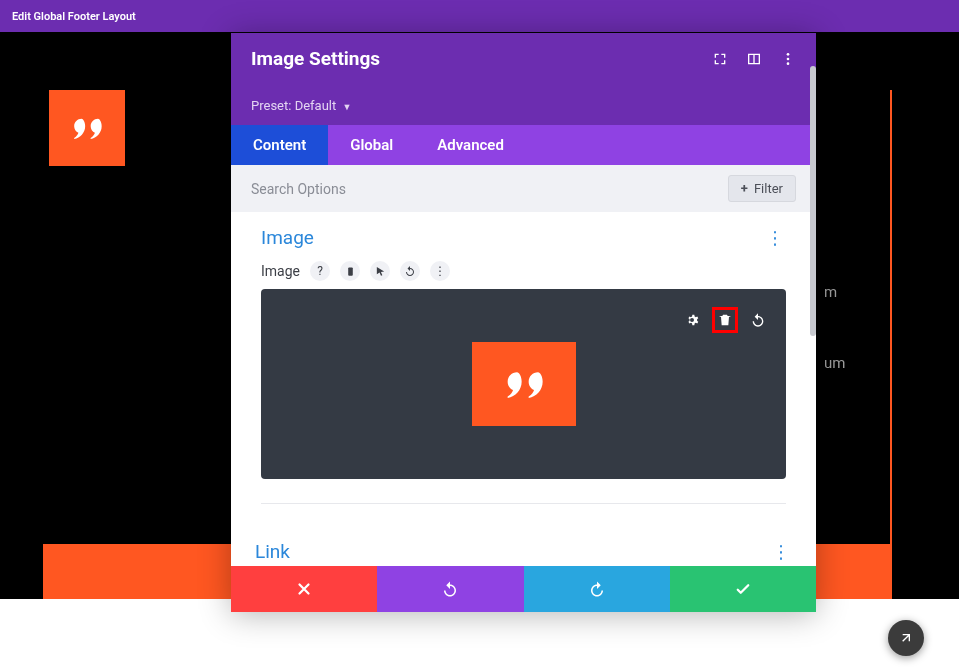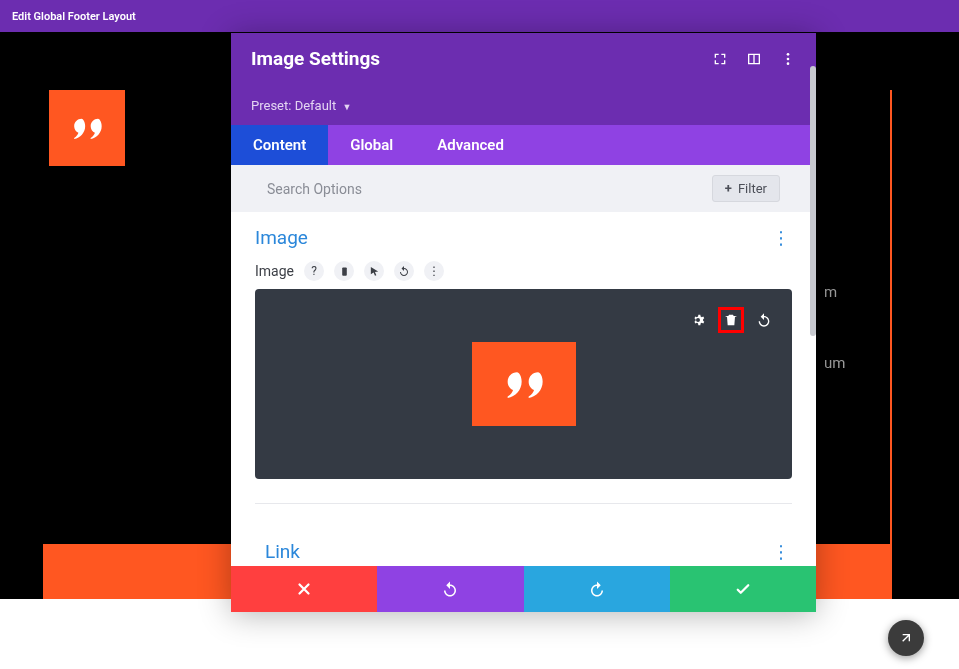--- a/index.html
+++ b/index.html
@@ -32,47 +32,47 @@
   .preset-row { font-size:13px; color:#e3d4f2;margin-top:28px; }
   .preset-row .caret { font-size:9px; margin-left:3px; }
   .header-icons { display:flex; gap:18px; align-items:center; margin-top:4px; }
   .hicon { width:16px; height:16px; cursor:pointer; display:flex; align-items:center; justify-content:center; }
   .hicon svg { fill:#fff; width:16px; height:16px; }
 
   .tabs { background:#8f42e3; display:flex; color:#fff; font-size:15px; font-weight:600; }
   .tab { padding:11px 22px; cursor:pointer; }
   .tab.active { background:#1d4ed8; }
 
-  .search-row { background:#f0f1f5; display:flex; align-items:center; justify-content:space-between; padding:10px 36px; }
+  .search-row { background:#f0f1f5; display:flex; align-items:center; justify-content:space-between; padding:10px 20px; }
   .search-placeholder { color:#8a8d96; font-size:14px; }
   .filter-btn { background:#e4e6ec; border:1px solid #d6d8de; padding:5px 12px; border-radius:3px; font-size:13px; color:#4c4f58; cursor:pointer; display:flex; align-items:center; gap:6px; }
   .filter-btn .plus { font-weight:700; }
 
   .panel-body { flex:1; overflow-y:auto; background:#fff; }
 
-  .section { padding:14px 24px 20px; }
+  .section { padding:14px 30px 20px; }
   .section-head { display:flex; justify-content:space-between; align-items:center; margin-bottom:12px; }
   .section-title { color:#2b87da; font-size:19px; font-weight:400; }
   .vdots { color:#2b87da; font-size:18px; cursor:pointer; padding:0 2px; }
 
   .field-label-row { display:flex; align-items:center; gap:10px; margin-bottom:8px; font-size:14px; color:#3c3f46; }
   .field-label-row .micon { width:20px; height:20px; border-radius:50%; background:#f0f1f5; display:flex; align-items:center; justify-content:center; cursor:pointer; font-size:12px; color:#3c3f46; }
 
   .image-preview { position:relative; background:#343a44; height:190px; border-radius:4px; overflow:hidden; display:flex; align-items:center; justify-content:center; }
   .image-preview .quote-box { width:104px; height:84px; background:#ff5721; display:flex; align-items:center; justify-content:center; }
   .image-preview .quote-box svg { width:56px; height:56px; fill:#fff; }
   .preview-actions { position:absolute; top:18px; right:18px; display:flex; gap:10px; align-items:center; }
   .pa { width:20px; height:20px; display:flex; align-items:center; justify-content:center; cursor:pointer; }
   .pa svg { fill:#fff; width:16px; height:16px; }
   .pa.danger-outline { border:3px solid #ff0000; width:26px; height:26px; }
 
   .divider { border-top:1px solid #e7e8ec; margin:24px 0 0; }
 
   .link-section { padding:16px 24px 10px; }
-  .link-section .section-head { margin-bottom:14px;margin-left:10px; }
+  .link-section .section-head { margin-bottom:14px; }
   .sub-label { font-size:14px; color:#3c3f46; margin-bottom:8px; }
 
   
   .modal-footer { display:flex; height:46px; }
   .fbtn { flex:1; display:flex; align-items:center; justify-content:center; cursor:pointer; }
   .fbtn.red { background:#ff3f3f; }
   .fbtn.purple { background:#8f42e3; }
   .fbtn.blue { background:#29a6df; }
   .fbtn.green { background:#29c372; }
   .fbtn svg { fill:#fff; width:18px; height:18px; }

